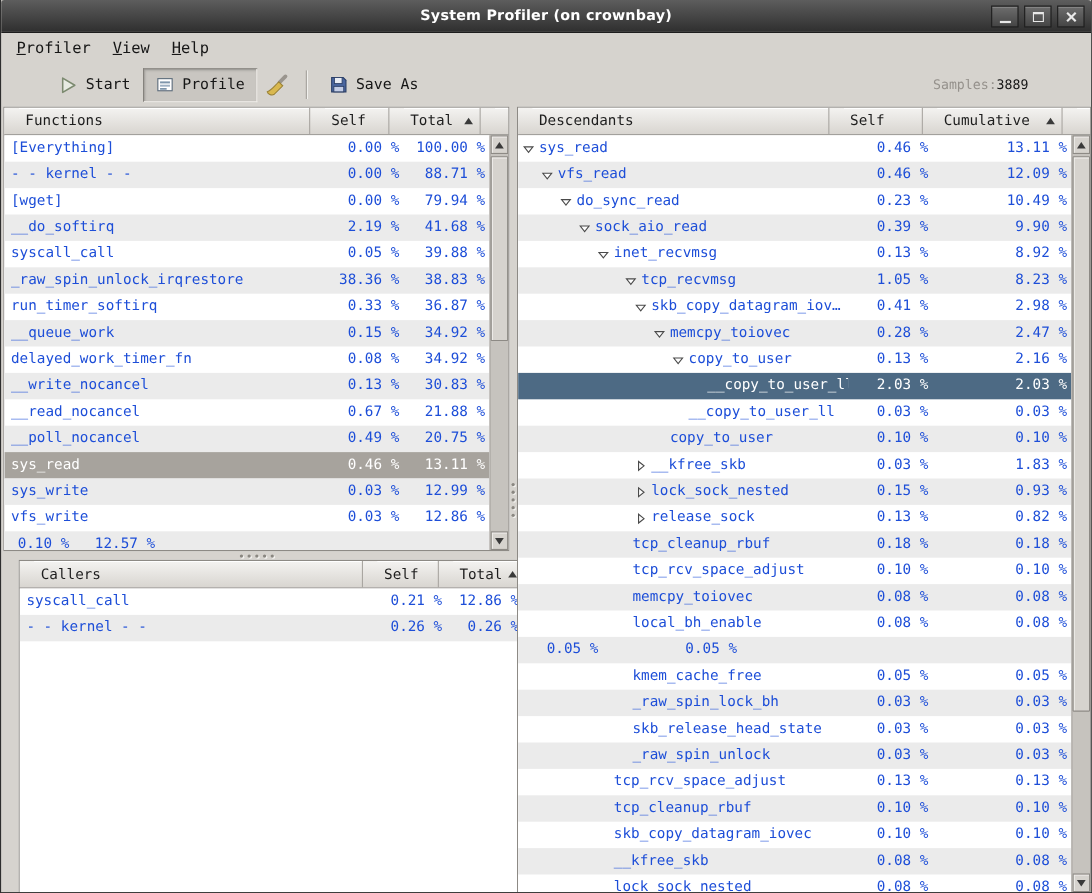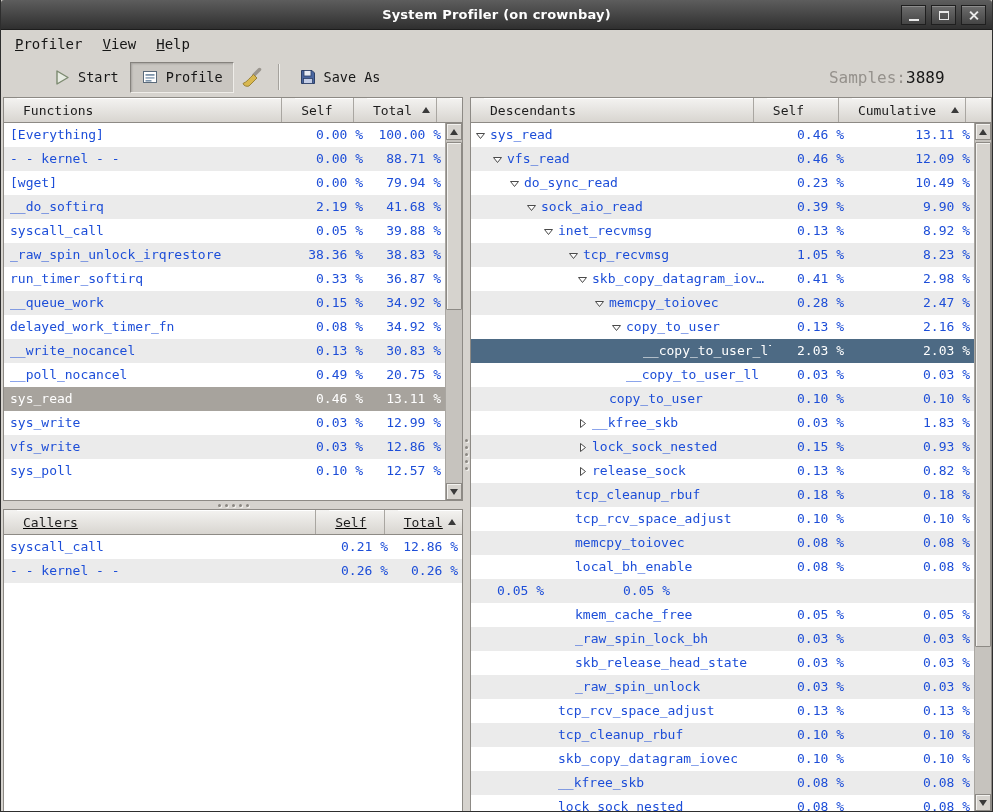--- a/index.html
+++ b/index.html
@@ -34,28 +34,28 @@
 
   
   .toolbar { position:absolute; left:16px; top:57px; width:100%; height:40px;
              display:flex; align-items:center; padding:0 24px; }
   .tbtn { display:flex; align-items:center; gap:7px; height:31px; padding:0 10px;
           background:none; border:1px solid transparent; font:13.5px "DejaVu Sans Mono", monospace;
           color:#161616; cursor:default; }
   .tbtn.pressed { background:#c9c6c1; border-color:#85827d #efede9 #efede9 #85827d;
                   box-shadow:inset 1px 1px 2px rgba(0,0,0,.18); }
   .tsep { width:2px; height:26px; border-left:1px solid #a5a29d; border-right:1px solid #f1f0ed; margin:0 8px; }
-  .samples { margin-left:auto; display:flex; align-items:center; font-size:16px; }
+  .samples { margin-left:auto; display:flex; align-items:center; font-size:12px; }
   .slabel { color:#95918c; }
   .svalue { display:inline-block; width:78px; color:#161616; }
 
   
   .pane { position:absolute; background:#fff; border:1px solid #8d8a85; }
   .functions-pane   { left:2px;   top:97px;  width:460px; height:404px; }
-  .callers-pane     { left:2px;   top:509px; width:460px; height:303px;text-decoration:underline; }
+  .callers-pane     { left:16px;   top:509px; width:460px; height:303px; }
   .descendants-pane { left:469px; top:97px;  width:522px; height:715px; }
 
   .hsplit { position:absolute; left:2px; top:501px; width:460px; height:8px;
             display:flex; align-items:center; justify-content:center; gap:4px; }
   .vsplit { position:absolute; left:462px; top:97px; width:7px; height:715px;
             display:flex; flex-direction:column; align-items:center; justify-content:center; gap:4px; }
   .dot { width:3px; height:3px; border-radius:50%; background:#8a8781; box-shadow:1px 1px 0 #f4f3f0; flex:none; }
 
   .tv-header { display:flex; height:25px; background:linear-gradient(#f4f3f1,#d8d5d0);
                border-bottom:1px solid #8d8a85; font-size:13px; color:#1d1d1d; }
@@ -222,41 +222,45 @@
           <div class="cell name w300">delayed_work_timer_fn</div>
           <div class="cell num w65">0.08 %</div>
           <div class="cell num w78">34.92 %</div>
         </div>
         <div class="trow">
           <div class="cell name w300">__write_nocancel</div>
           <div class="cell num w65">0.13 %</div>
           <div class="cell num w78">30.83 %</div>
         </div>
         <div class="trow">
+          <div class="cell name w300">__read_nocancel</div>
+          <div class="cell num w65">0.67 %</div>
+          <div class="cell num w78">21.88 %</div>
+        </div>
+        <div class="trow">
           <div class="cell name w300">__poll_nocancel</div>
           <div class="cell num w65">0.49 %</div>
           <div class="cell num w78">20.75 %</div>
         </div>
         <div class="trow sel-i">
           <div class="cell name w300">sys_read</div>
           <div class="cell num w65">0.46 %</div>
           <div class="cell num w78">13.11 %</div>
         </div>
         <div class="trow">
           <div class="cell name w300">sys_write</div>
           <div class="cell num w65">0.03 %</div>
           <div class="cell num w78">12.99 %</div>
         </div>
         <div class="trow">
           <div class="cell name w300">vfs_write</div>
           <div class="cell num w65">0.03 %</div>
           <div class="cell num w78">12.86 %</div>
         </div>
         <div class="trow">
-          <div class="cell name w300">sys_poll</div>
           <div class="cell num w65">0.10 %</div>
           <div class="cell num w78">12.57 %</div>
         </div>
       </div>
     <div class="vscroll">
       <div class="sb-btn up">
           <i class="arr up"></i>
         </div>
       <div class="sb-thumb fn-thumb"></div>
       <div class="sb-btn down">

